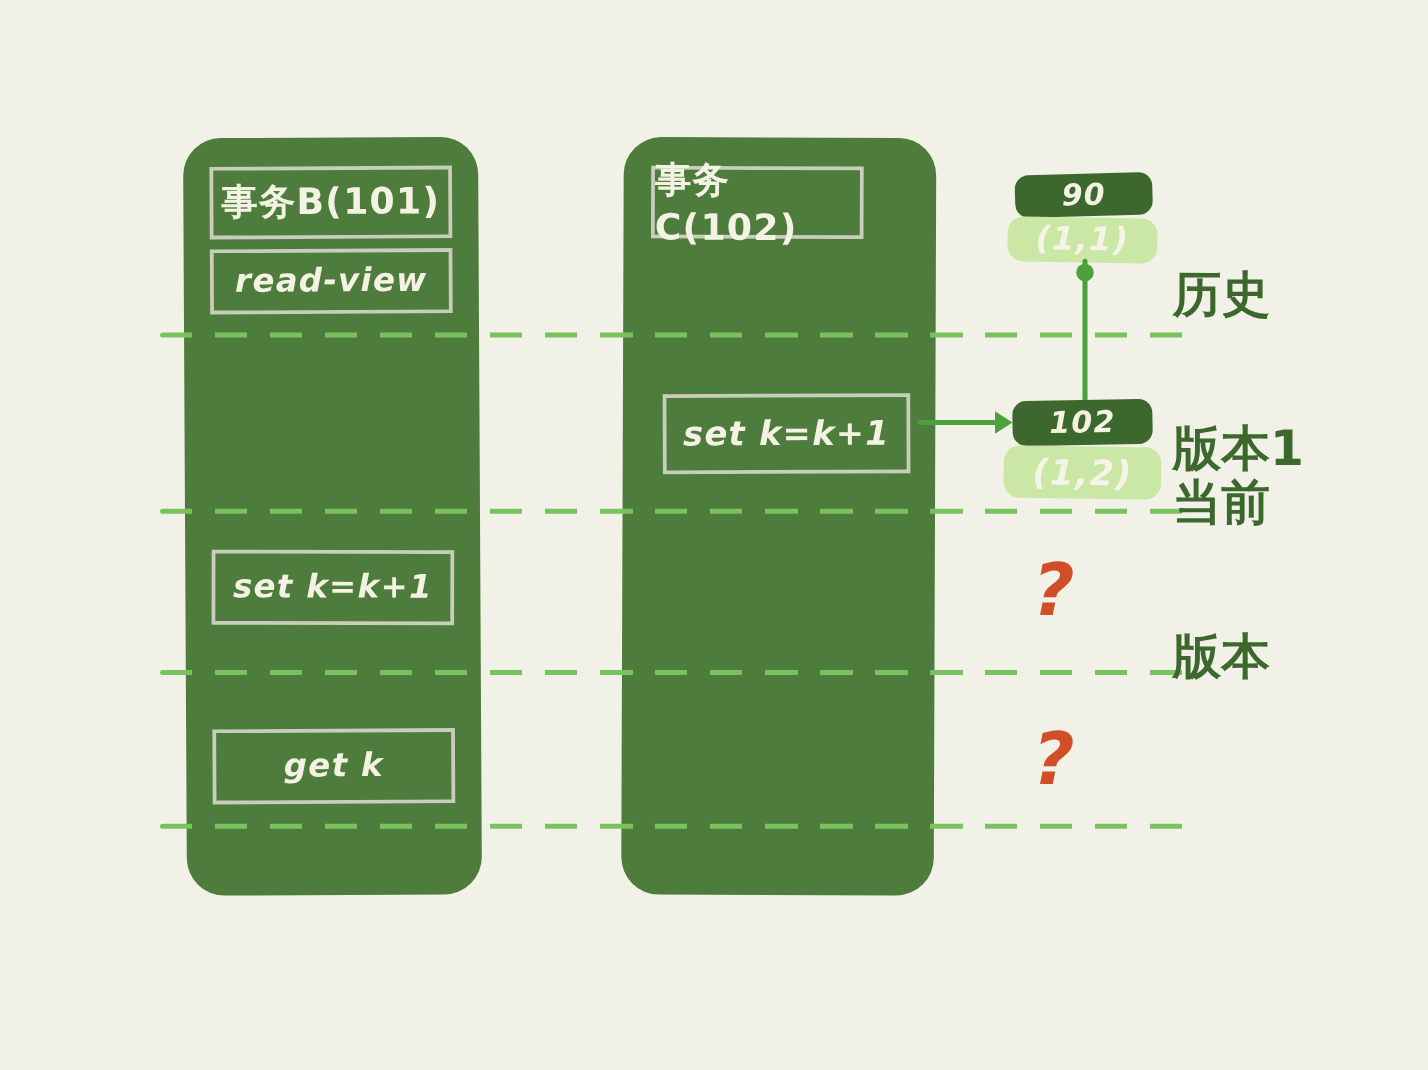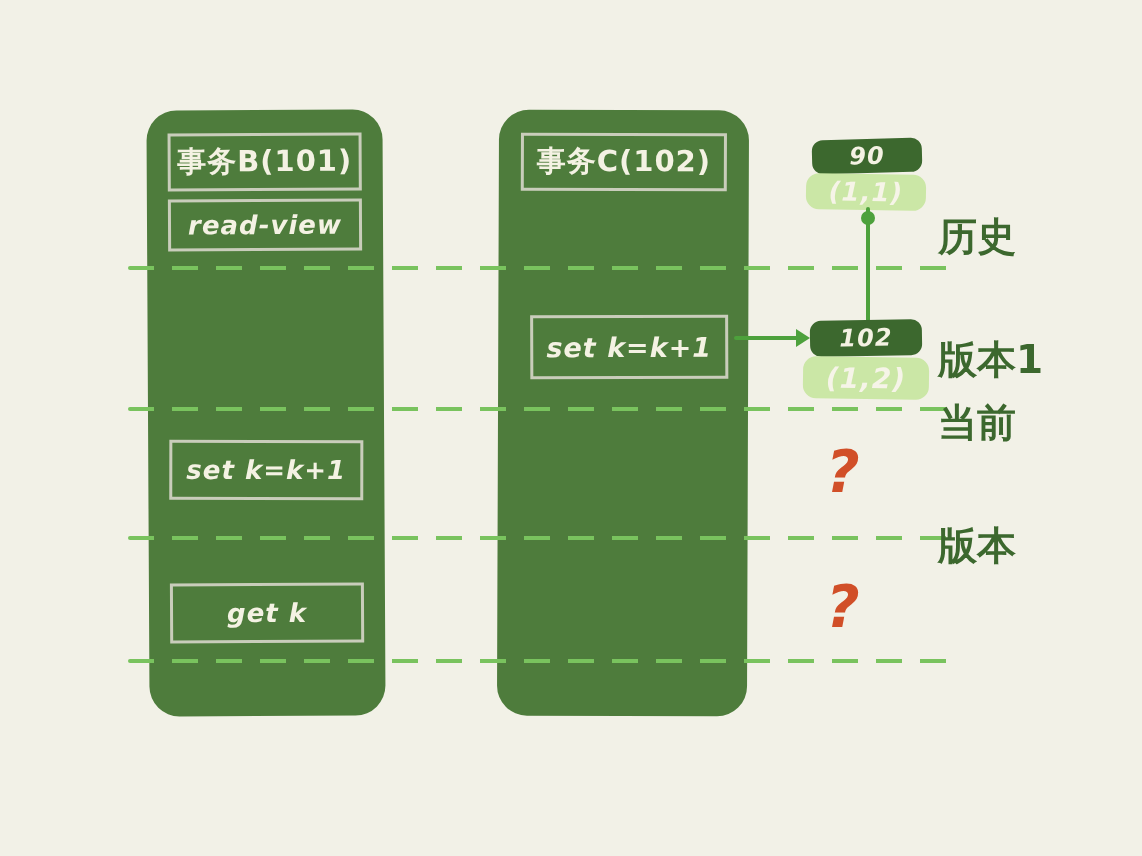--- a/index.html
+++ b/index.html
@@ -35,21 +35,21 @@
     font-weight: bold;
     box-sizing: border-box;
     letter-spacing: 1px;
   }
   .hand { font-style: italic; }
   .title-box { font-size: 29px; }
   .b-title   { left: 21px; top: 23px;  width: 194px; height: 58px; }
   .b-readview{ left: 21px; top: 89px;  width: 194px; height: 52px; font-size: 26px; }
   .b-setk    { left: 21px; top: 330px; width: 194px; height: 60px; font-size: 26px; transform: rotate(0.4deg); }
   .b-getk    { left: 21px; top: 473px; width: 194px; height: 60px; font-size: 26px; }
-  .c-title   { left: 22px; top: 23px;  width: 206px; height: 58px; }
+  .c-title   { left: 22px; top: 23px;  width: 170px; height: 58px; }
   .c-setk    { left: 32px; top: 205px; width: 198px; height: 64px; font-size: 27px; transform: rotate(-0.4deg); }
 
   
   .dash {
     position: absolute;
     left: 128px;
     width: 822px;
     height: 4px;
     border-radius: 2px;
     background: repeating-linear-gradient(90deg, #79c35e 0 26px, transparent 26px 44px);
@@ -79,21 +79,21 @@
   
   .vlabel {
     position: absolute;
     color: #3c682e;
     font-weight: bold;
     font-size: 39px;
     line-height: 41px;
     white-space: pre;
   }
   .vl-history { left: 938px; top: 134px; }
-  .vl-current { left: 938px; top: 320px; }
+  .vl-current { left: 938px; top: 300px; }
 
   
   .vline {
     position: absolute;
     left: 866px; top: 207px;
     width: 4px; height: 116px;
     background: #4da13c;
     border-radius: 2px;
   }
   .vdot {

